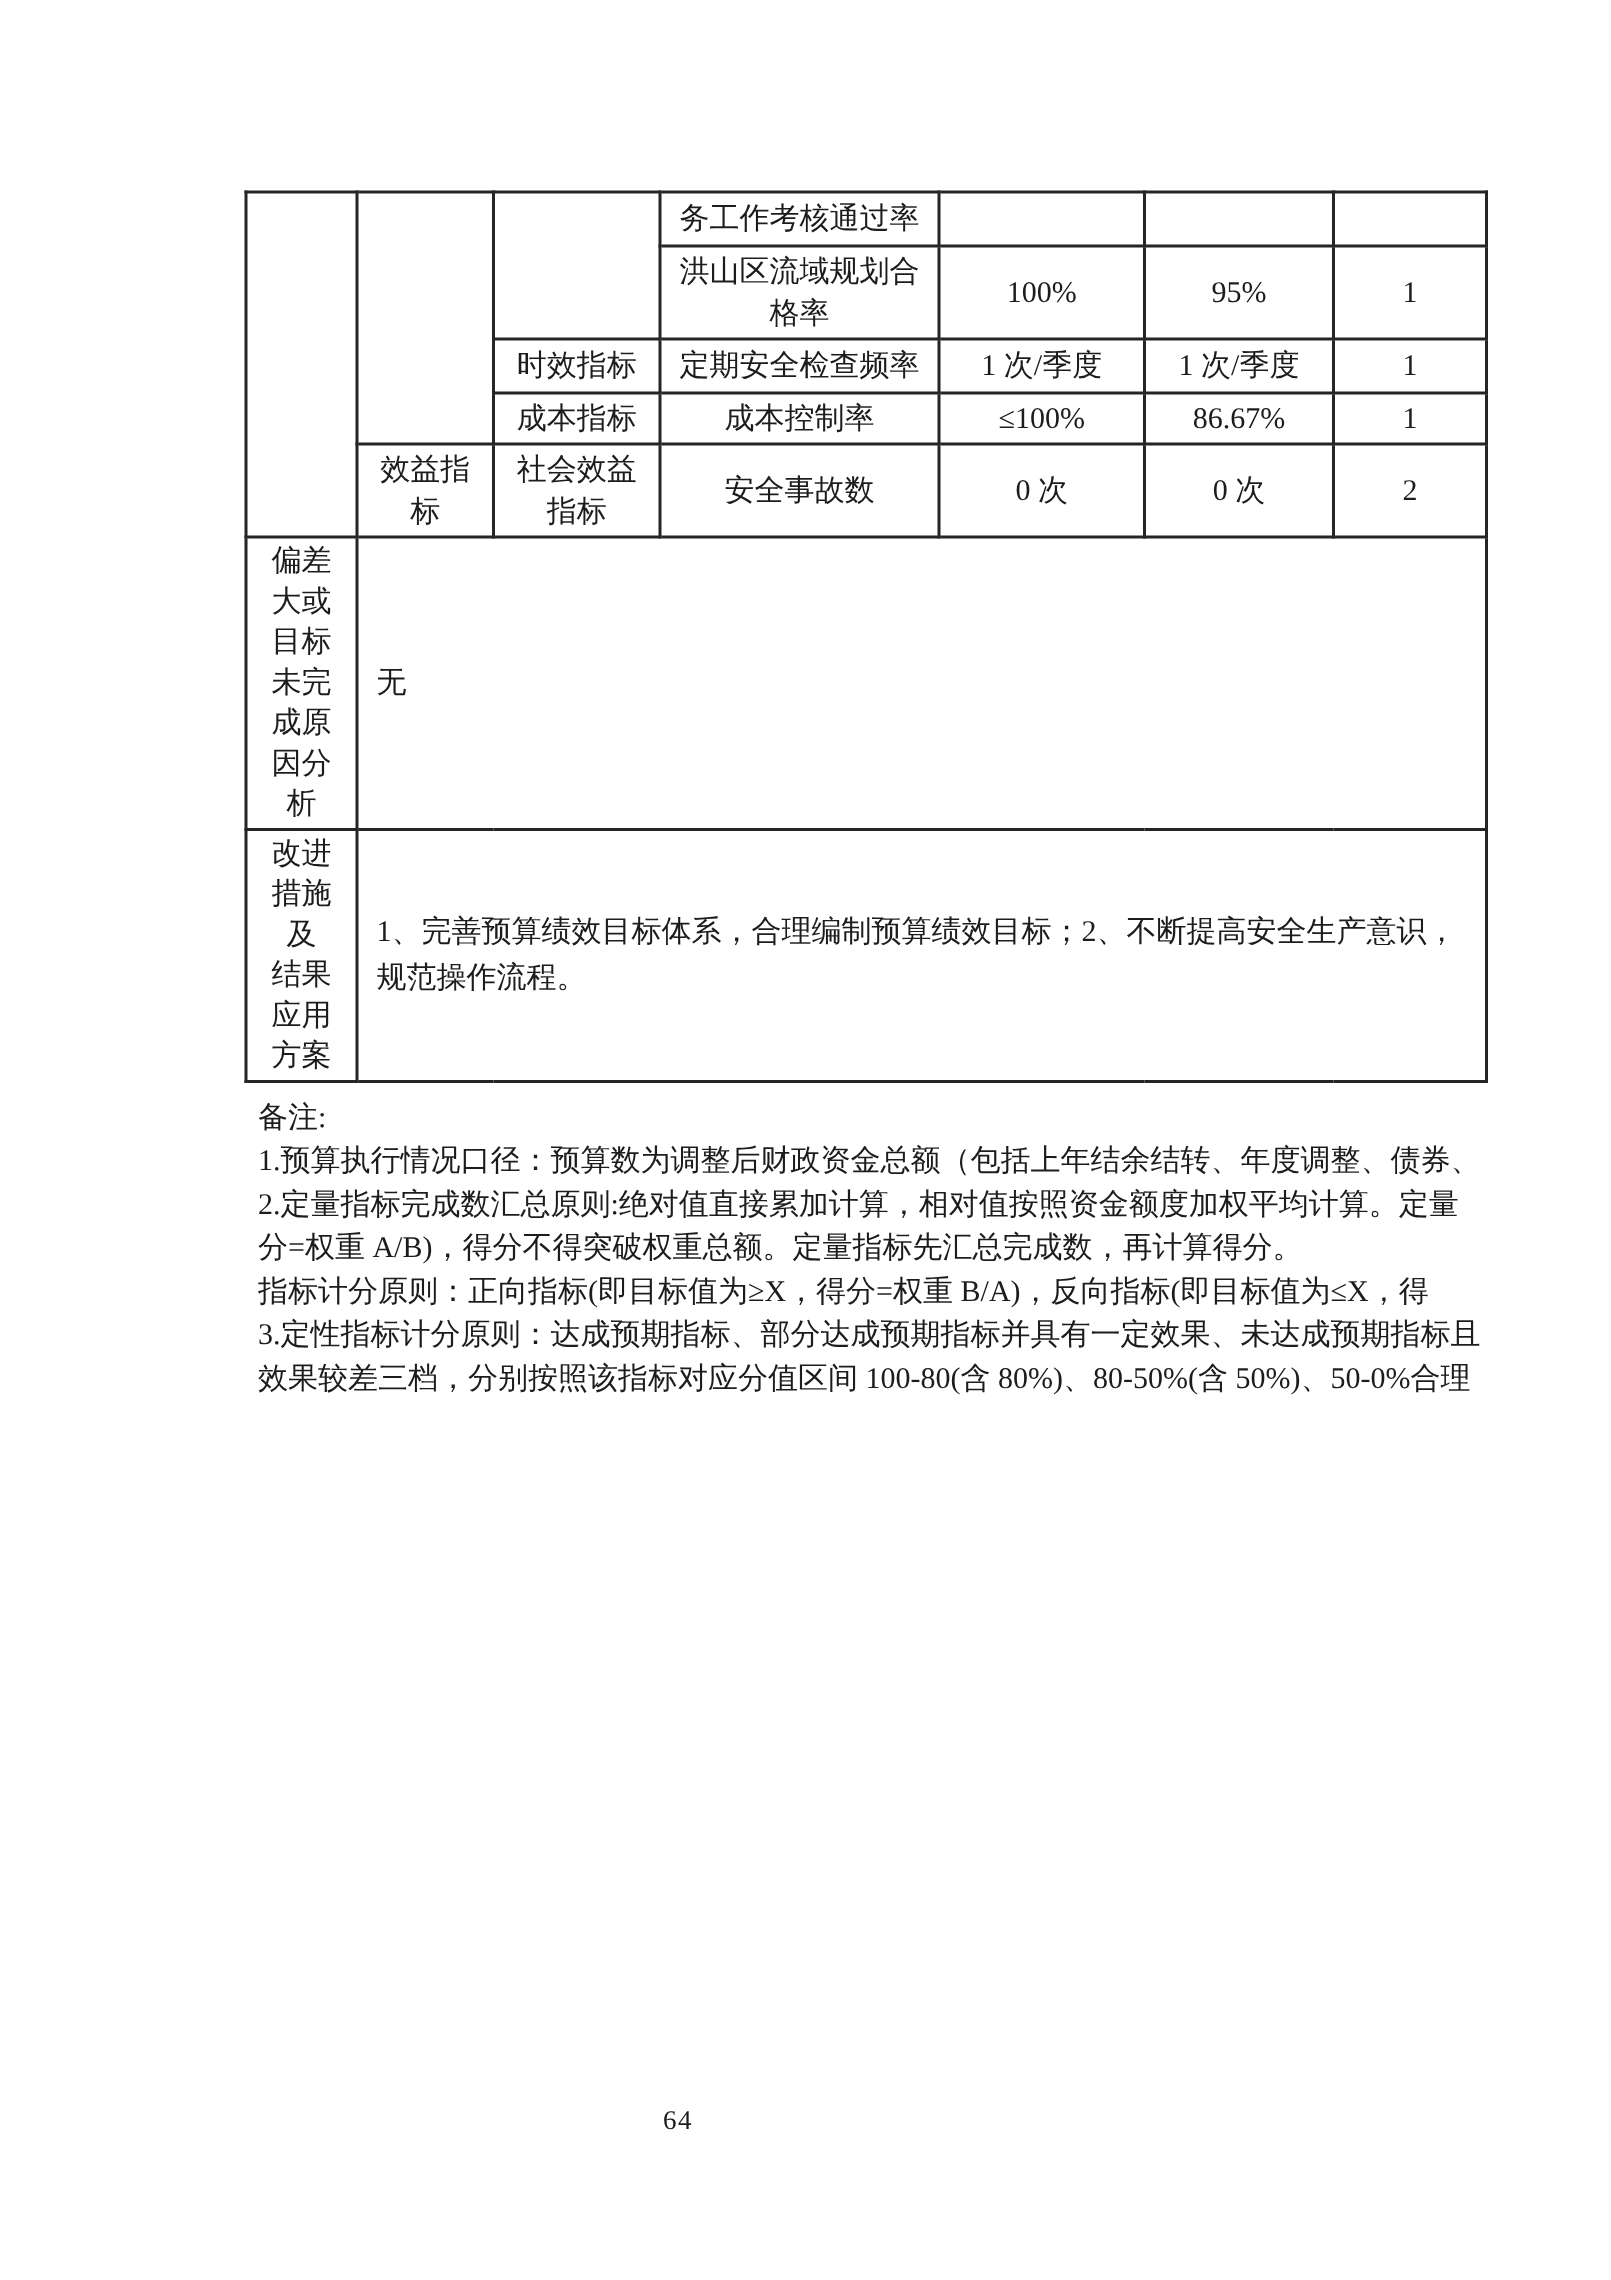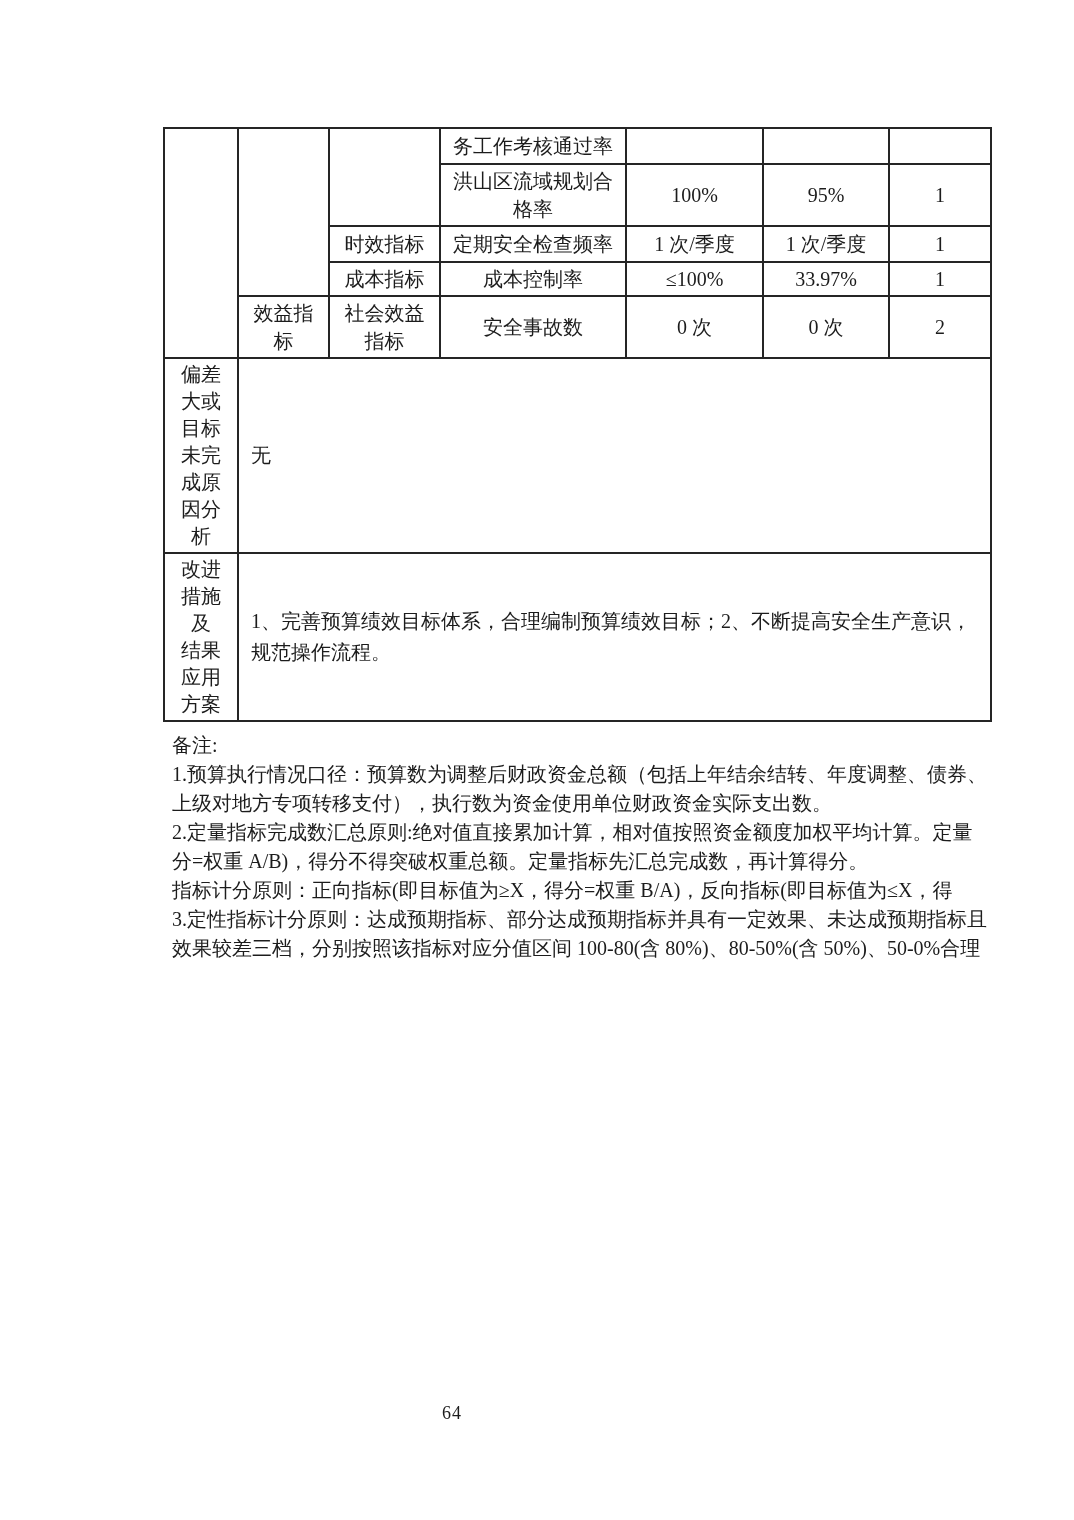--- a/index.html
+++ b/index.html
@@ -95,21 +95,21 @@
         <td>时效指标</td>
         <td>定期安全检查频率</td>
         <td>1 次/季度</td>
         <td>1 次/季度</td>
         <td>1</td>
       </tr>
       <tr style="height:34px">
         <td>成本指标</td>
         <td>成本控制率</td>
         <td>≤100%</td>
-        <td>33.97%</td>
+        <td>86.67%</td>
         <td>1</td>
       </tr>
       <tr style="height:60px">
         <td>效益指
 标</td>
         <td>社会效益
 指标</td>
         <td>安全事故数</td>
         <td>0 次</td>
         <td>0 次</td>
@@ -133,21 +133,20 @@
 应用
 方案</td>
         <td colspan="6" class="wide-left">1、完善预算绩效目标体系，合理编制预算绩效目标；2、不断提高安全生产意识，规范操作流程。</td>
       </tr>
     </tbody>
   </table>
 
   <div class="notes">
     <div class="nline">备注:</div>
     <div class="nline">1.预算执行情况口径：预算数为调整后财政资金总额（包括上年结余结转、年度调整、债券、</div>
-    <div class="nline">上级对地方专项转移支付），执行数为资金使用单位财政资金实际支出数。</div>
     <div class="nline">2.定量指标完成数汇总原则:绝对值直接累加计算，相对值按照资金额度加权平均计算。定量</div>
     <div class="nline">分=权重 A/B)，得分不得突破权重总额。定量指标先汇总完成数，再计算得分。</div>
     <div class="nline">指标计分原则：正向指标(即目标值为≥X，得分=权重 B/A)，反向指标(即目标值为≤X，得</div>
     <div class="nline">3.定性指标计分原则：达成预期指标、部分达成预期指标并具有一定效果、未达成预期指标且</div>
     <div class="nline">效果较差三档，分别按照该指标对应分值区间 100-80(含 80%)、80-50%(含 50%)、50-0%合理</div>
   </div>
 
   <div class="pagenum">64</div>
 
 </div>

